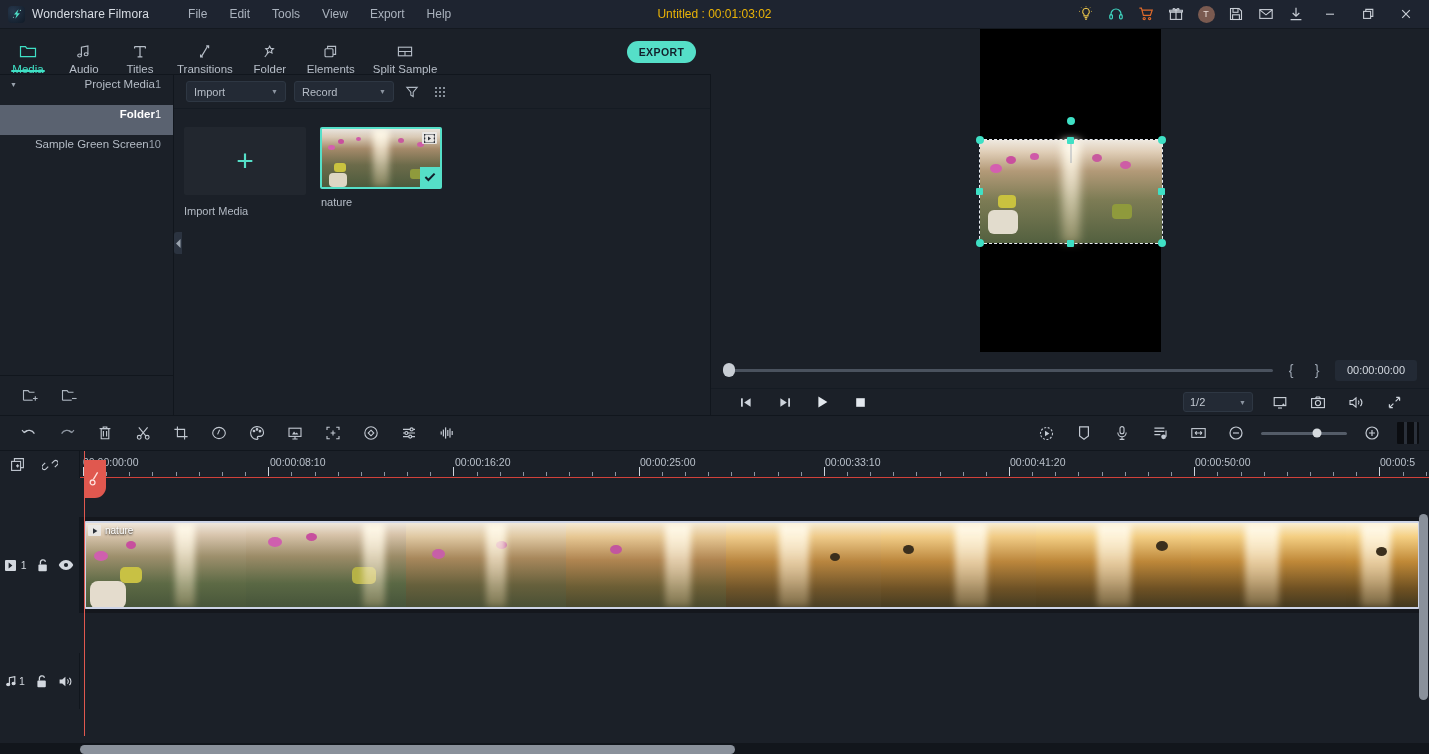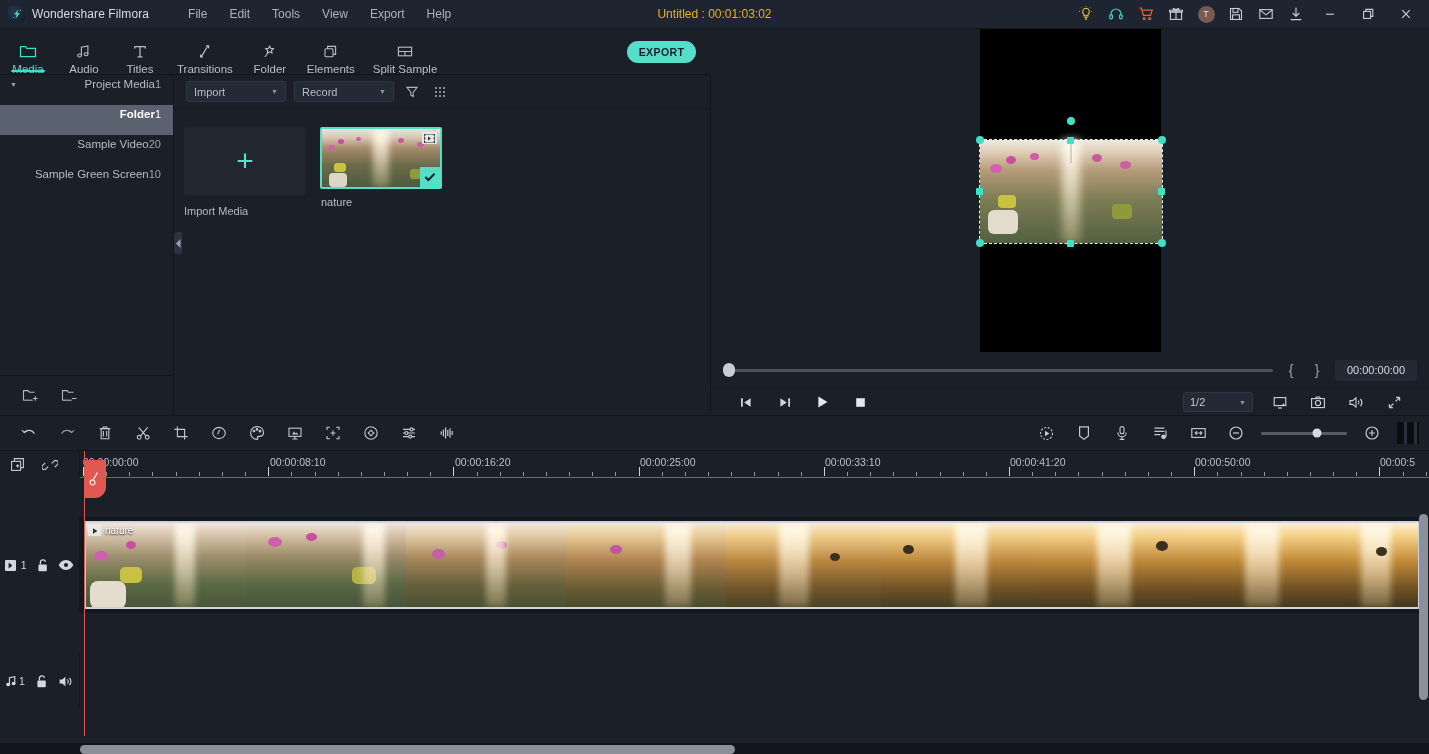--- a/index.html
+++ b/index.html
@@ -465,25 +465,20 @@
 
   <div class="sidebar">
     <div class="side-row">
       <span class="tri">▼</span>
       <span class="slabel">Project Media</span>
       <span class="scount">1</span>
     </div>
     <div class="side-row selected">
       <span class="slabel">Folder</span>
       <span class="scount">1</span>
-    </div>
-    <div class="side-row">
-      <span class="tri"></span>
-      <span class="slabel">Sample Video</span>
-      <span class="scount">20</span>
     </div>
     <div class="side-row">
       <span class="tri"></span>
       <span class="slabel">Sample Green Screen</span>
       <span class="scount">10</span>
     </div>
 
     <div class="sidebar-foot">
       <span>
         <svg width="17" height="15" viewBox="0 0 17 15" fill="none" stroke="#aeb6c0" stroke-width="1.1">

